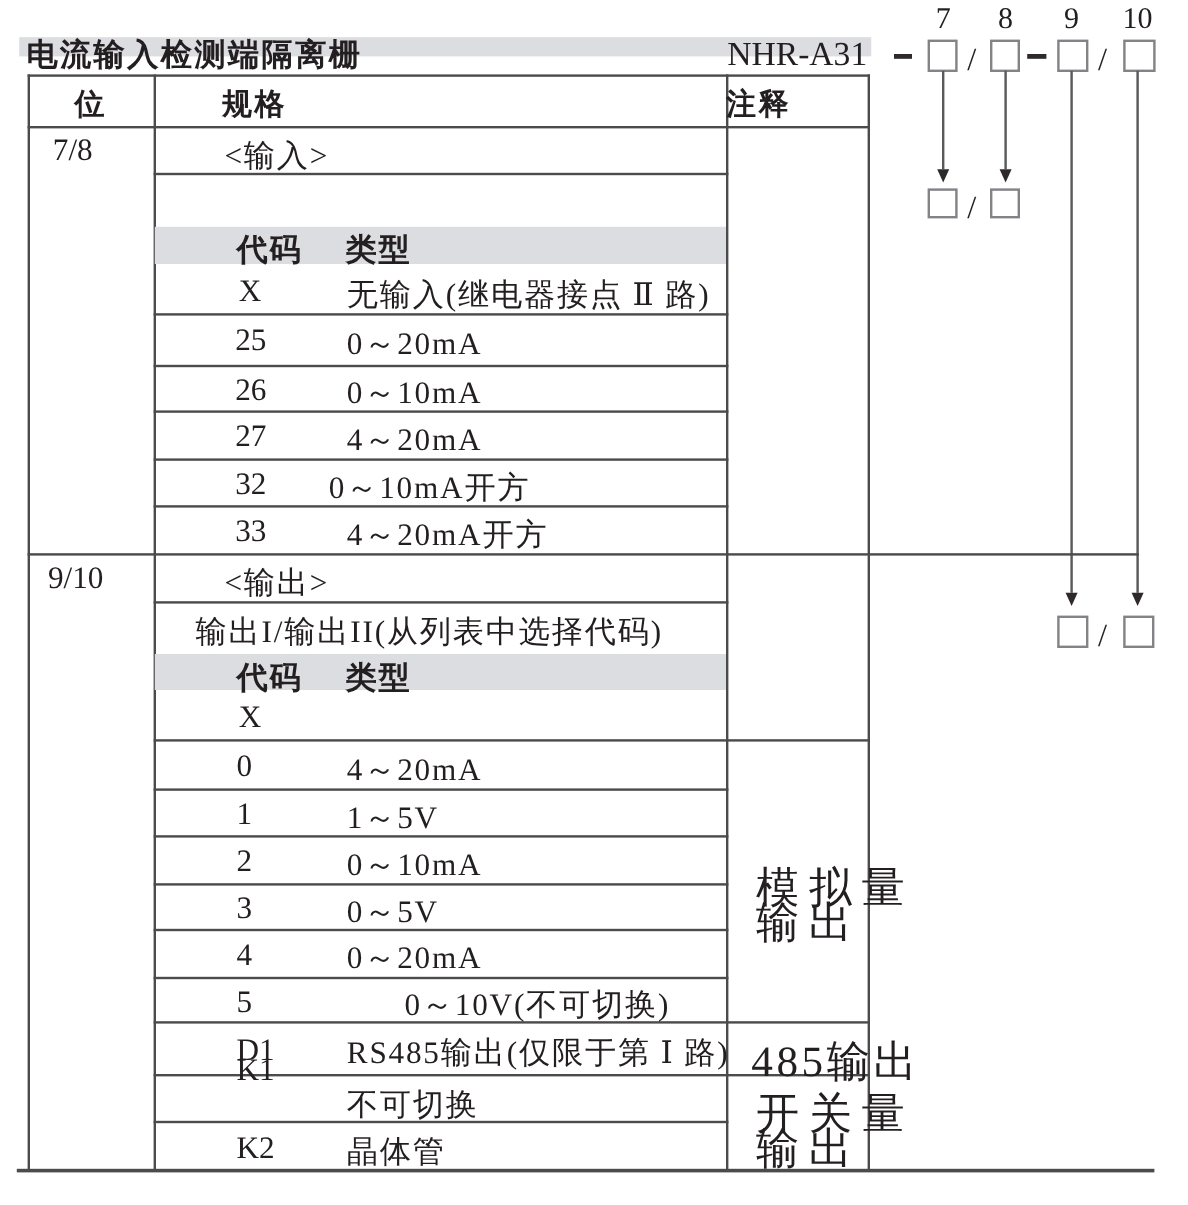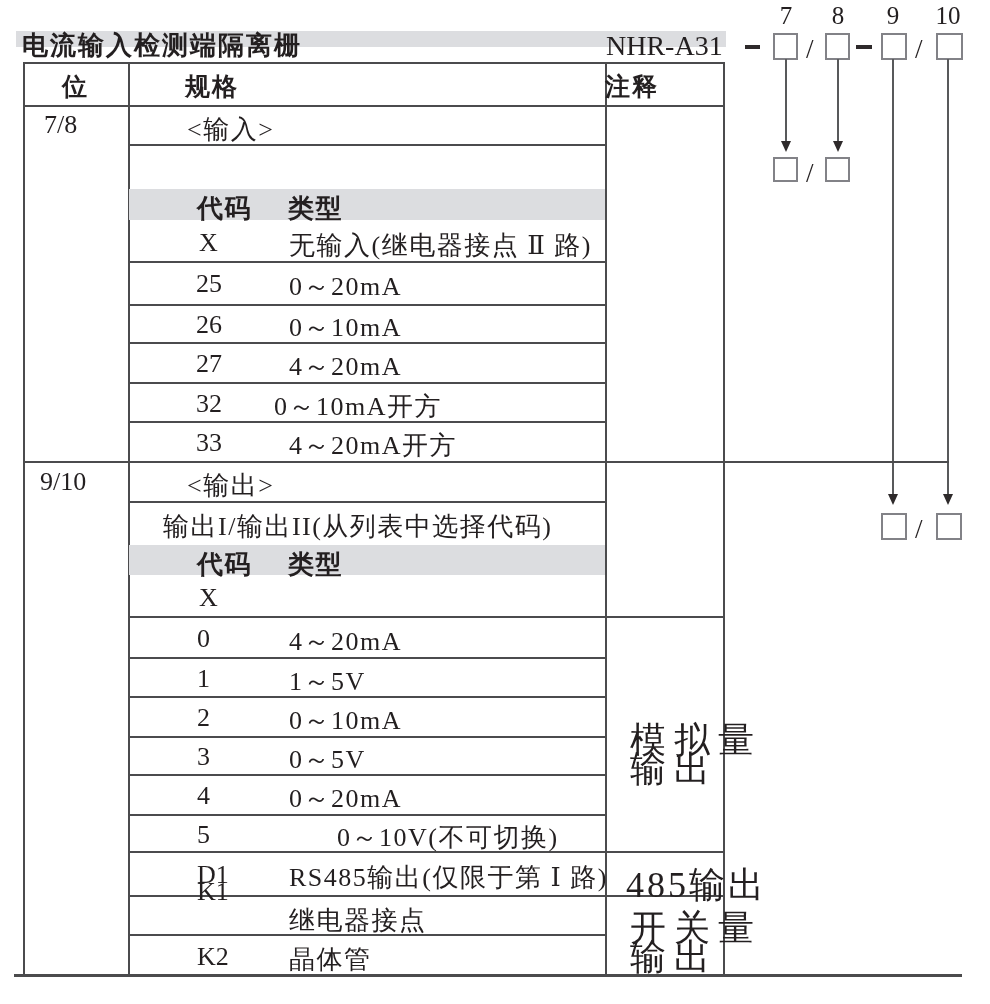--- a/index.html
+++ b/index.html
@@ -131,21 +131,21 @@
   <span class="cell" style="left:289px;top:703px;">0～10mA</span>
   <span class="code" style="left:197px;top:742px;">3</span>
   <span class="cell" style="left:289px;top:742px;">0～5V</span>
   <span class="code" style="left:197px;top:781px;">4</span>
   <span class="cell" style="left:289px;top:781px;">0～20mA</span>
   <span class="code" style="left:197px;top:820px;">5</span>
   <span class="cell" style="left:289px;top:820px;margin-left:48px;">0～10V(不可切换)</span>
   <span class="code" style="left:197px;top:860px;">D1</span>
   <span class="cell" style="left:289px;top:860px;">RS485输出(仅限于第 Ⅰ 路)</span>
   <span class="code" style="left:197px;top:877px;">K1</span>
-  <span class="cell" style="left:289px;top:903px;">继电器接点</span>
+  <span class="cell" style="left:289px;top:903px;">不可切换</span>
   <span class="code" style="left:197px;top:942px;">K2</span>
   <span class="cell" style="left:289px;top:942px;">晶体管</span>
 
   <span class="note" style="left:618px;top:716px;">模拟量</span>
   <span class="note" style="left:618px;top:745px;">输出</span>
   <span class="note" style="left:614px;top:861px;letter-spacing:3px;">485输出</span>
   <span class="note" style="left:618px;top:904px;">开关量</span>
   <span class="note" style="left:618px;top:933px;">输出</span>
 
 </div>

